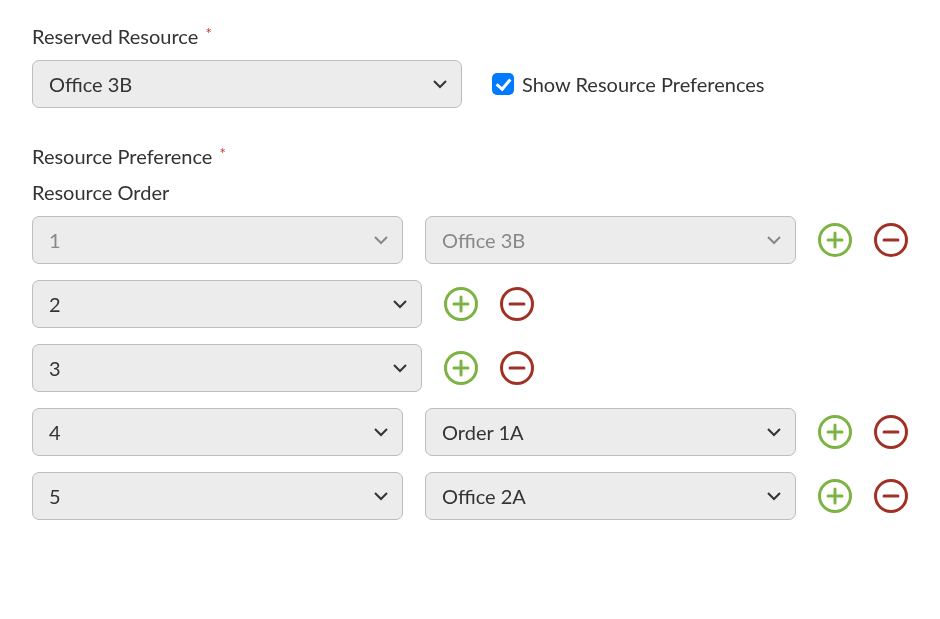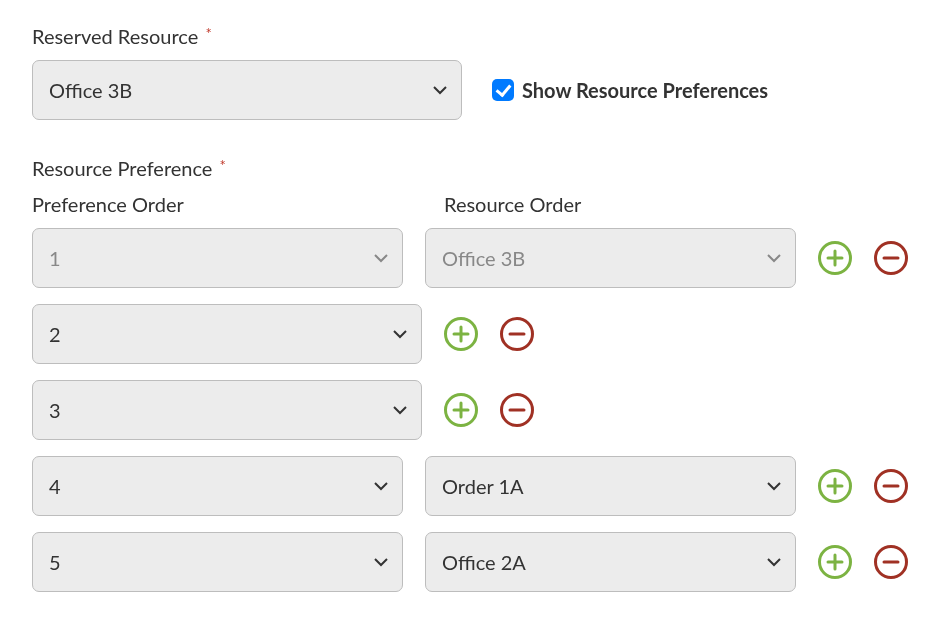--- a/index.html
+++ b/index.html
@@ -26,21 +26,21 @@
       display: flex;
       align-items: center;
       gap: 30px;
       margin-bottom: 36px;
     }
     .select-wrap {
       position: relative;
       background: #ececec;
       border: 1px solid #bdbdbd;
       border-radius: 7px;
-      height: 60px;
+      height: 48px;
       display: flex;
       align-items: center;
       padding: 0 42px 0 16px;
       font-size: 20px;
       color: #333;
       cursor: pointer;
     }
     .select-wrap.disabled {
       color: #888;
       cursor: default;
@@ -53,21 +53,21 @@
       pointer-events: none;
     }
     .chevron svg { display: block; }
     .top-select { width: 430px; }
     .checkbox-row {
       display: flex;
       align-items: center;
       gap: 8px;
     }
     .checkbox-row label {
-      font-weight: 700;
+      font-weight: 400;
       font-size: 20px;
       color: #333;
       cursor: pointer;
       text-align: right;
     }
     input[type="checkbox"].cb {
       appearance: none;
       width: 22px;
       height: 22px;
       border-radius: 5px;
@@ -144,21 +144,20 @@
     <label>Show Resource Preferences</label>
   </div>
 </div>
 
 <div class="section-label">
   <span>Resource Preference</span>
   <span class="required-asterisk">*</span>
 </div>
 
 <div class="columns-header">
-  <div class="col-label col-order">Preference Order</div>
   <div class="col-label col-name">Resource Order</div>
 </div>
 
 <div id="rows-container">
     <div class="pref-row">
       <div class="select-wrap order-select disabled">
         <span>1</span>
         <span class="chevron">
           <svg width="14" height="10" viewBox="0 0 14 10">
             <path d="M1 2 L7 8 L13 2" fill="none" stroke="#888" stroke-width="2"></path>

